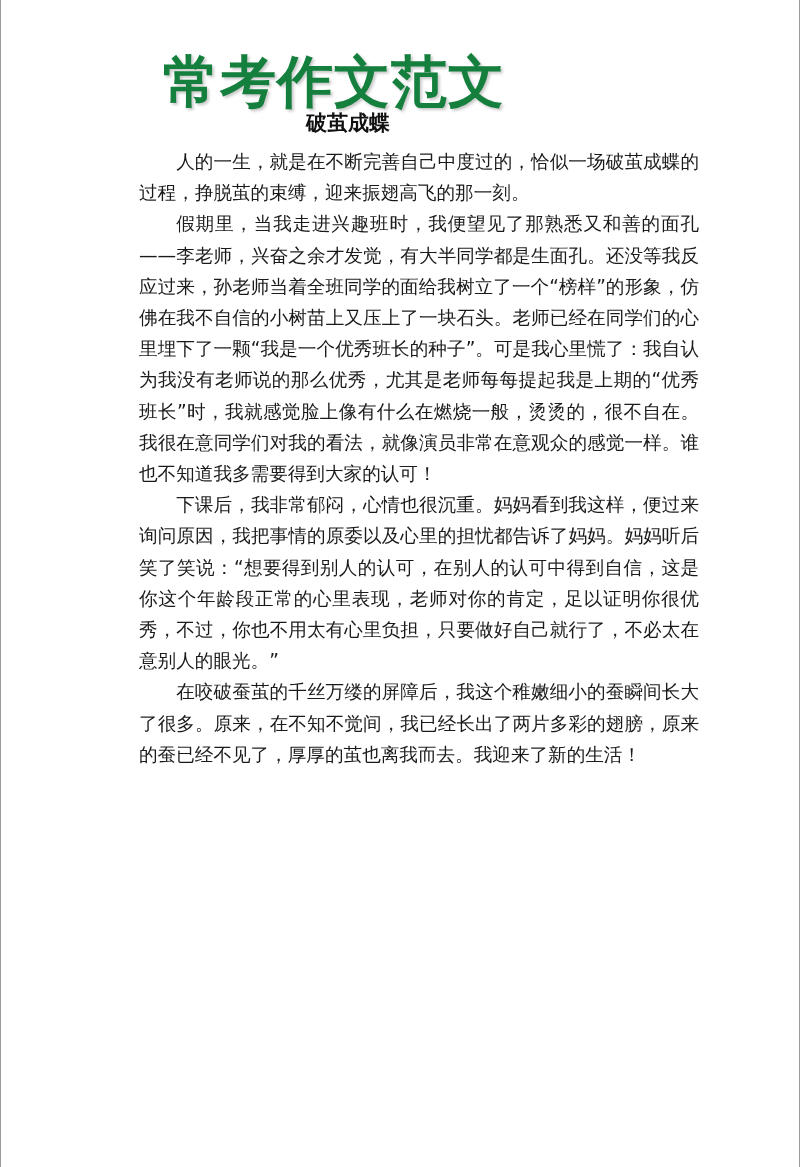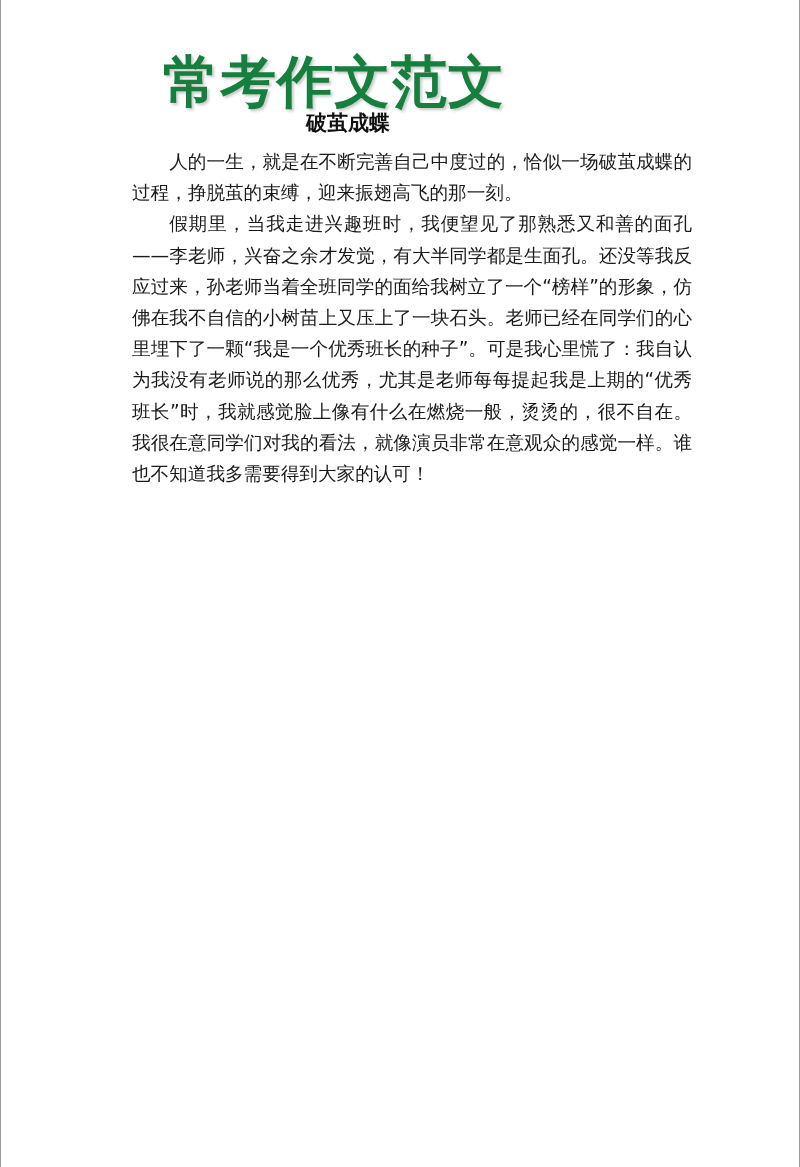--- a/index.html
+++ b/index.html
@@ -45,21 +45,21 @@
       padding-left: 12px;
       box-sizing: border-box;
       font-size: 21px;
       font-weight: bold;
       color: #111111;
       line-height: 30px;
       letter-spacing: 0px;
     }
     .essay-body {
       position: absolute;
-      left: 132px;
+      left: 139px;
       top: 146px;
       width: 560px;
       color: #1a1a1a;
       font-size: 18.6px;
       line-height: 31.2px;
       text-align: justify;
     }
     .essay-body p {
       margin: 0;
       text-indent: 2em;
@@ -70,13 +70,15 @@
 
 <div class="page-frame"></div>
 
 <div class="banner-title">常考作文范文</div>
 
 <div class="essay-title">破茧成蝶</div>
 
 <div class="essay-body">
   <p>人的一生，就是在不断完善自己中度过的，恰似一场破茧成蝶的过程，挣脱茧的束缚，迎来振翅高飞的那一刻。</p>
   <p>假期里，当我走进兴趣班时，我便望见了那熟悉又和善的面孔——李老师，兴奋之余才发觉，有大半同学都是生面孔。还没等我反应过来，孙老师当着全班同学的面给我树立了一个“榜样”的形象，仿佛在我不自信的小树苗上又压上了一块石头。老师已经在同学们的心里埋下了一颗“我是一个优秀班长的种子”。可是我心里慌了：我自认为我没有老师说的那么优秀，尤其是老师每每提起我是上期的“优秀班长”时，我就感觉脸上像有什么在燃烧一般，烫烫的，很不自在。我很在意同学们对我的看法，就像演员非常在意观众的感觉一样。谁也不知道我多需要得到大家的认可！</p>
+  <p>下课后，我非常郁闷，心情也很沉重。妈妈看到我这样，便过来询问原因，我把事情的原委以及心里的担忧都告诉了妈妈。妈妈听后笑了笑说：“想要得到别人的认可，在别人的认可中得到自信，这是你这个年龄段正常的心里表现，老师对你的肯定，足以证明你很优秀，不过，你也不用太有心里负担，只要做好自己就行了，不必太在意别人的眼光。”</p>
+  <p>在咬破蚕茧的千丝万缕的屏障后，我这个稚嫩细小的蚕瞬间长大了很多。原来，在不知不觉间，我已经长出了两片多彩的翅膀，原来的蚕已经不见了，厚厚的茧也离我而去。我迎来了新的生活！</p>
 </div>
 
 </body></html>

